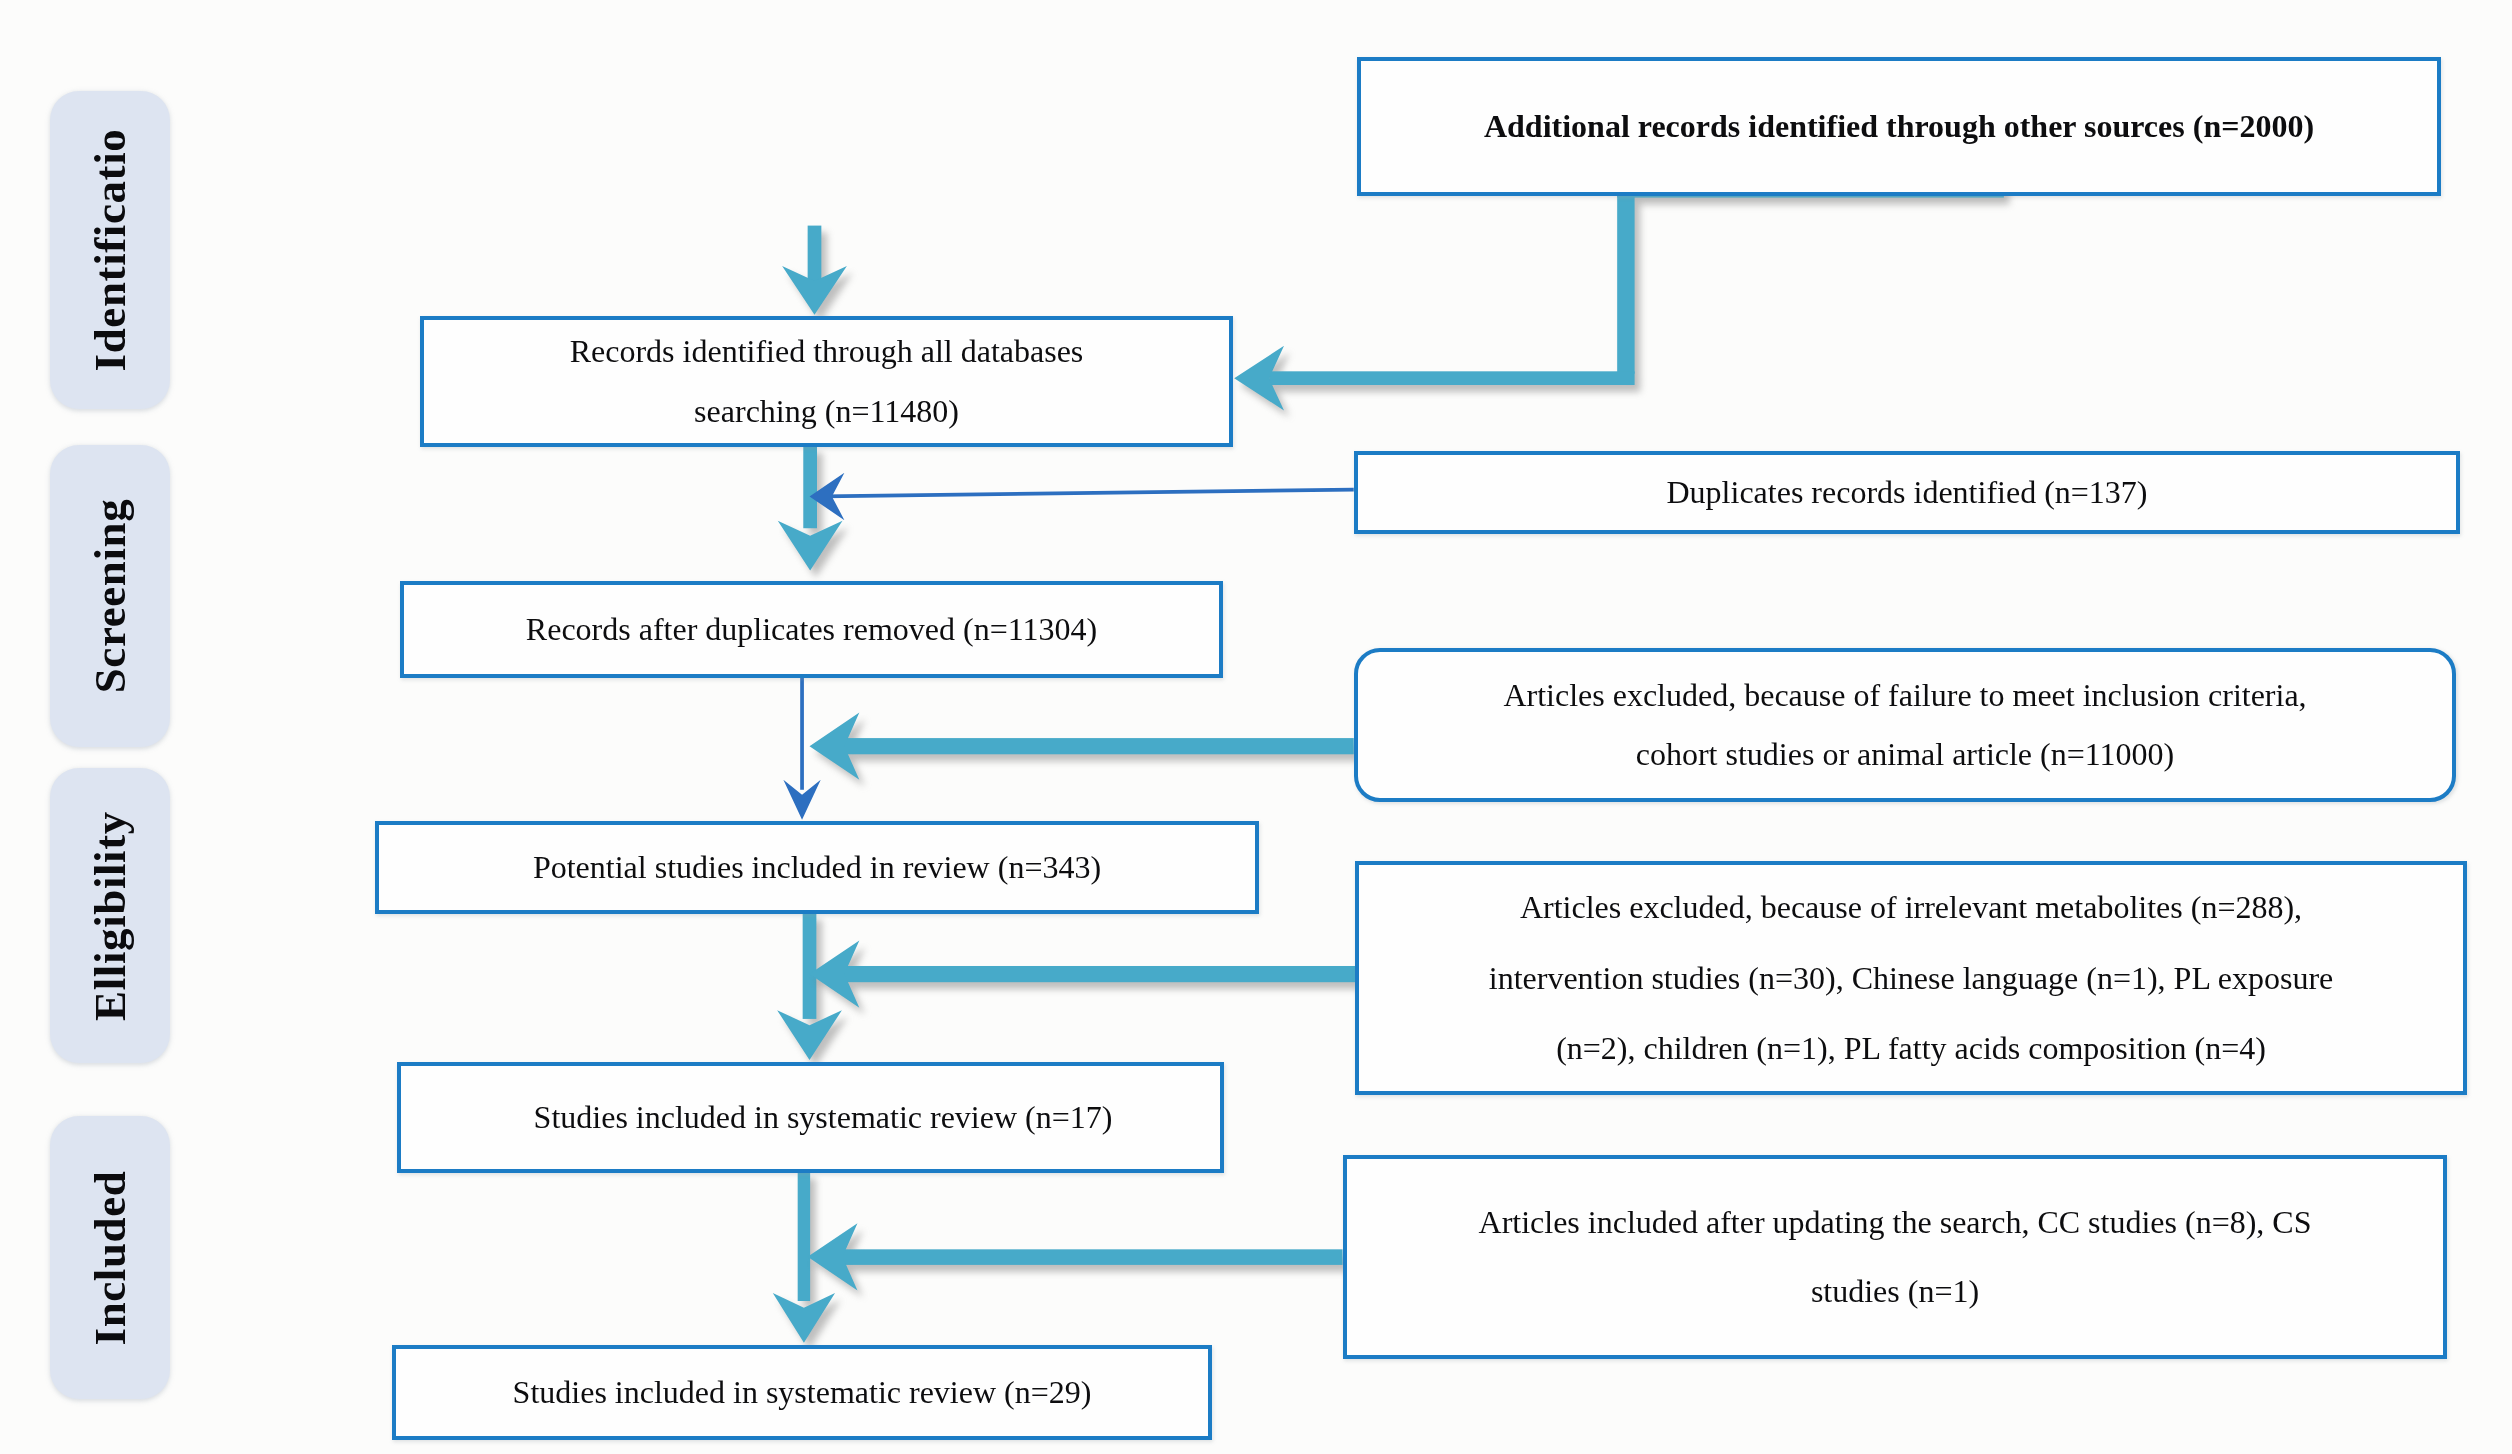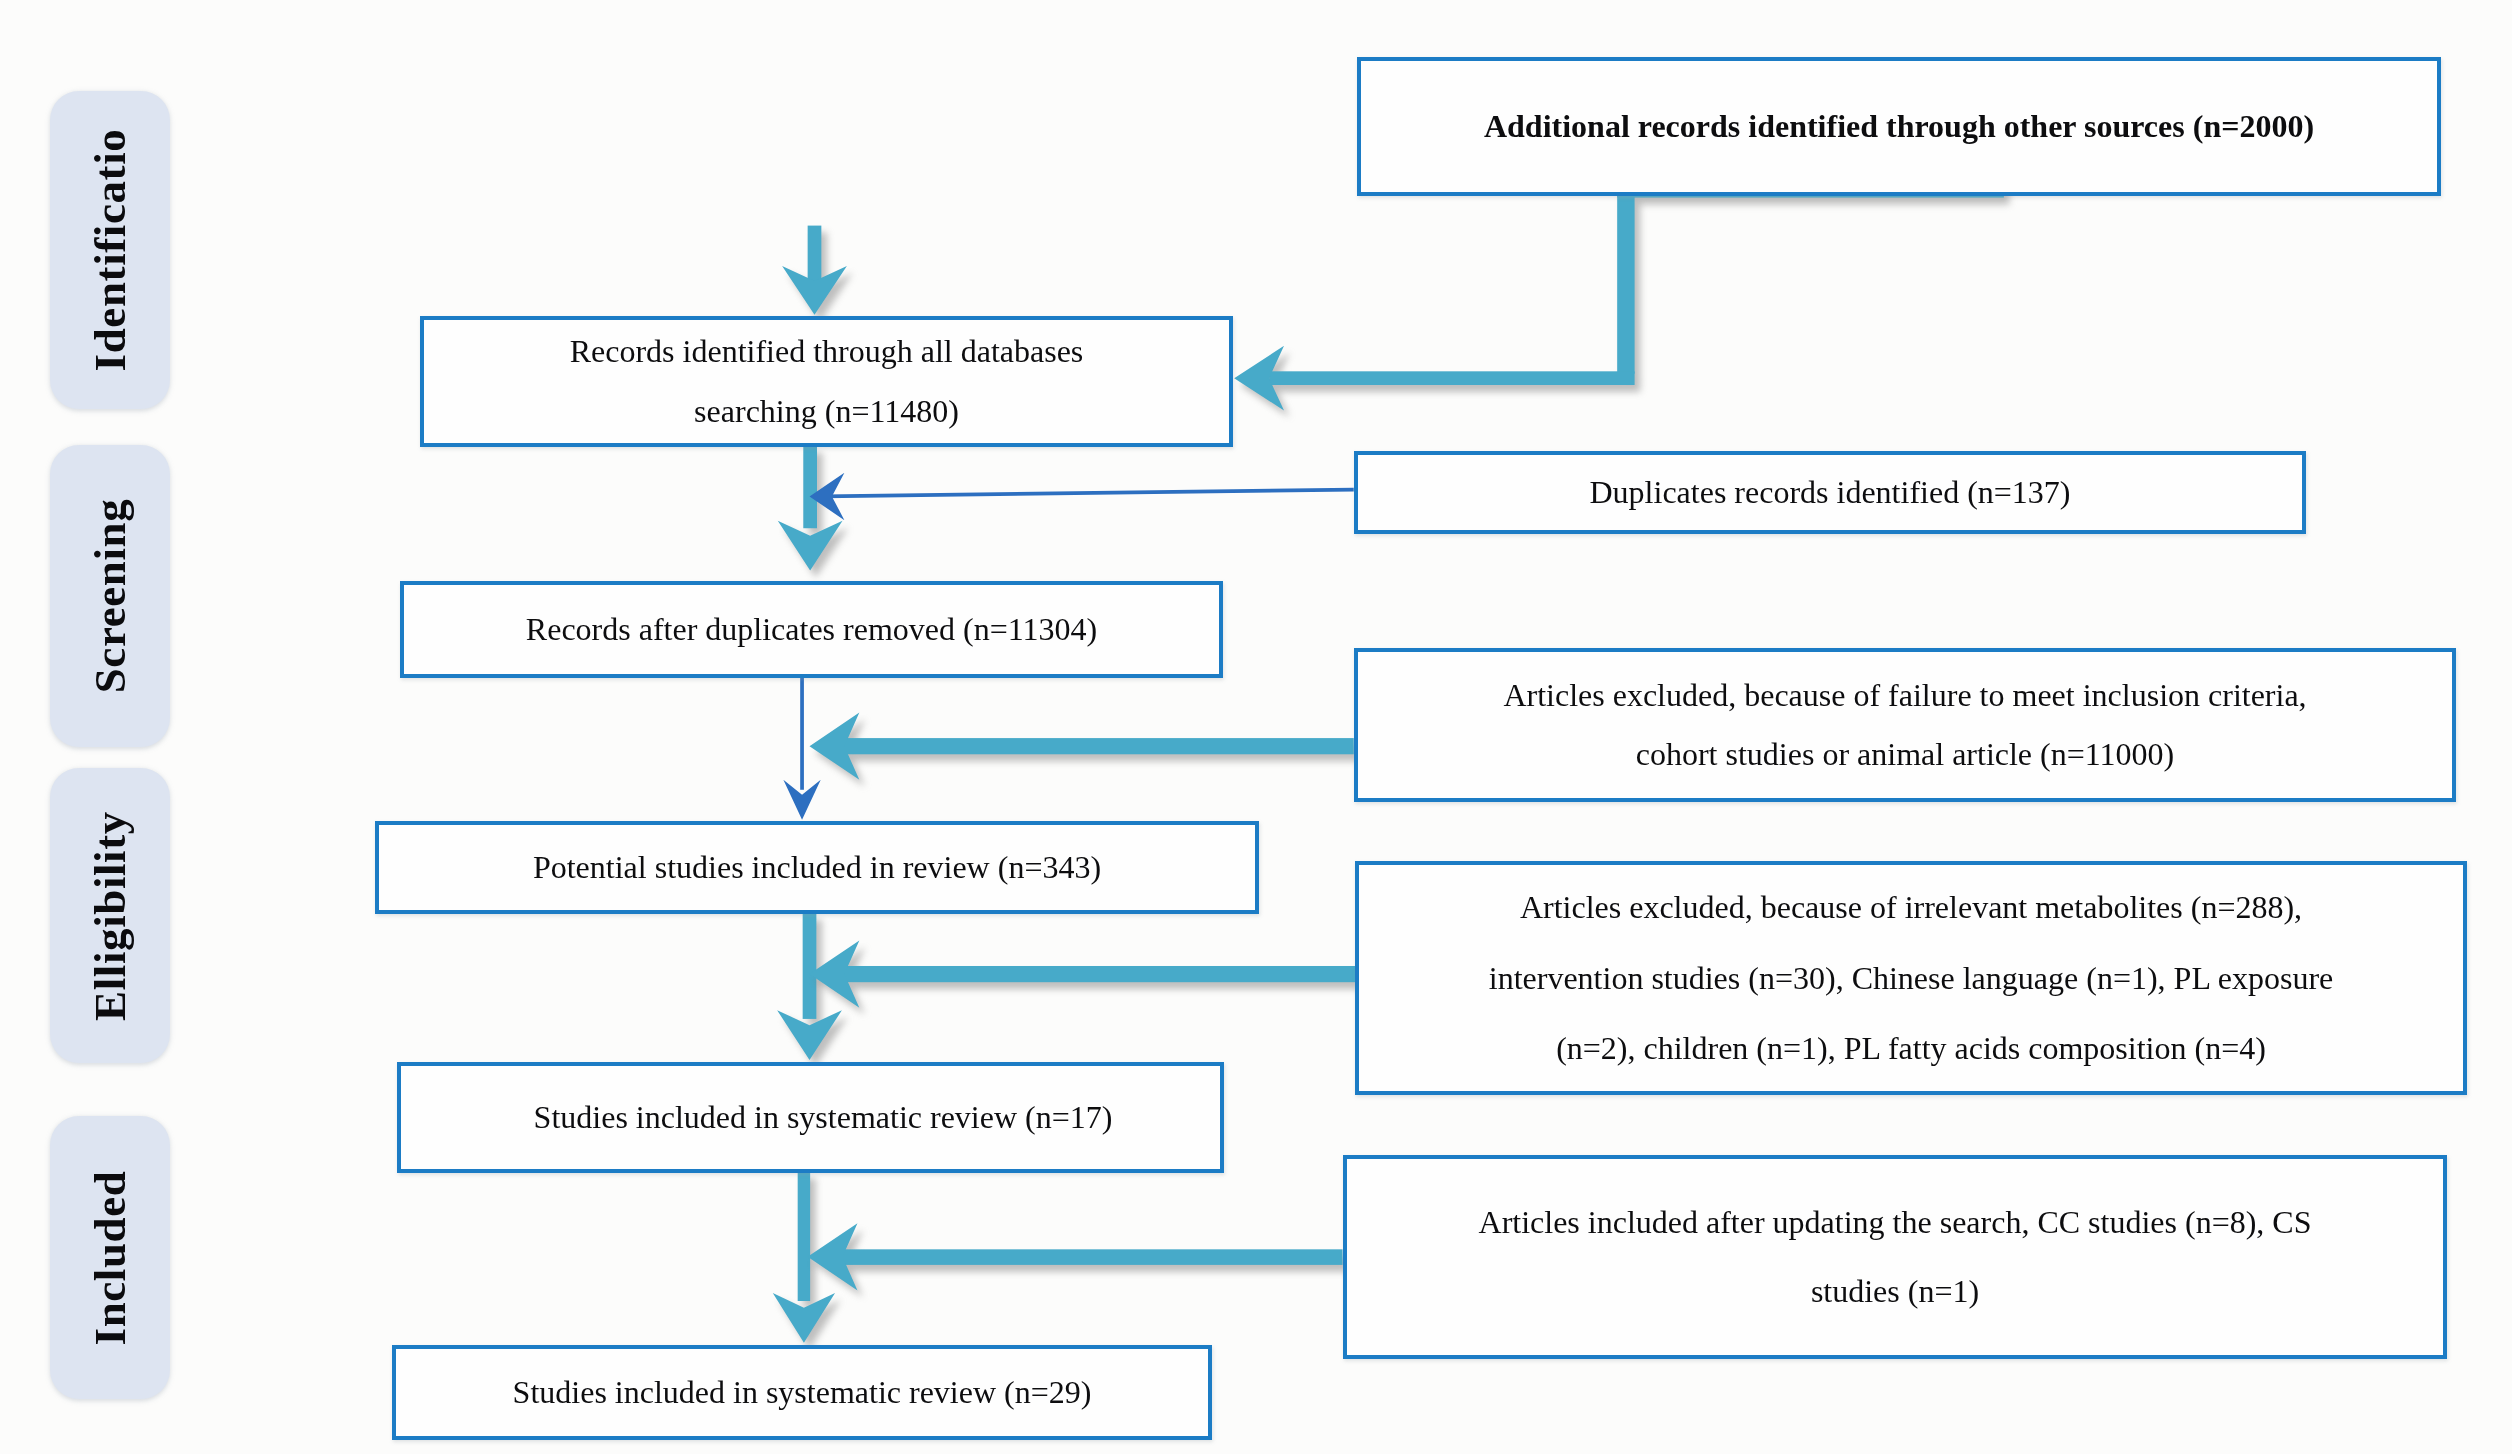--- a/index.html
+++ b/index.html
@@ -31,22 +31,22 @@
   }
   
   #box-db-search        { left:404px;  top:49px;   width:831px; height:178px; }
   #box-all-databases    { left:420px;  top:316px;  width:813px; height:131px; }
   #box-after-duplicates { left:400px;  top:572px;  width:823px; height:97px;margin-top:9px; }
   #box-potential        { left:375px;  top:821px; width:884px; height:93px; }
   #box-systematic-17    { left:397px;  top:1062px; width:827px; height:111px;padding-left:40px; }
   #box-systematic-26    { left:392px;  top:1345px; width:820px; height:95px; }
   
   #box-other-sources        { left:1357px; top:57px;   width:1084px; height:139px;font-weight:bold; }
-  #box-duplicates           { left:1354px; top:451px;  width:952px; height:83px; }
-  #box-excluded-criteria    { left:1354px; top:648px; width:1102px; height:154px; }
+  #box-duplicates           { left:1354px; top:451px;  width:1106px; height:83px; }
+  #box-excluded-criteria    { left:1354px; top:648px; width:1102px; height:154px;border-radius:26px; }
   #box-excluded-metabolites { left:1355px; top:861px; width:1112px; height:234px; line-height:2.2; }
   #box-updated-search       { left:1343px; top:1155px; width:1104px; height:204px; line-height:2.15;text-align:center; }
 
   .stage {
     position:absolute; left:50px; width:120px;
     background:var(--stage-bg);
     border-radius:29px;
     display:flex; align-items:center; justify-content:center;
     box-shadow:0 1.2px 5px rgba(150,160,175,0.35);
   }

